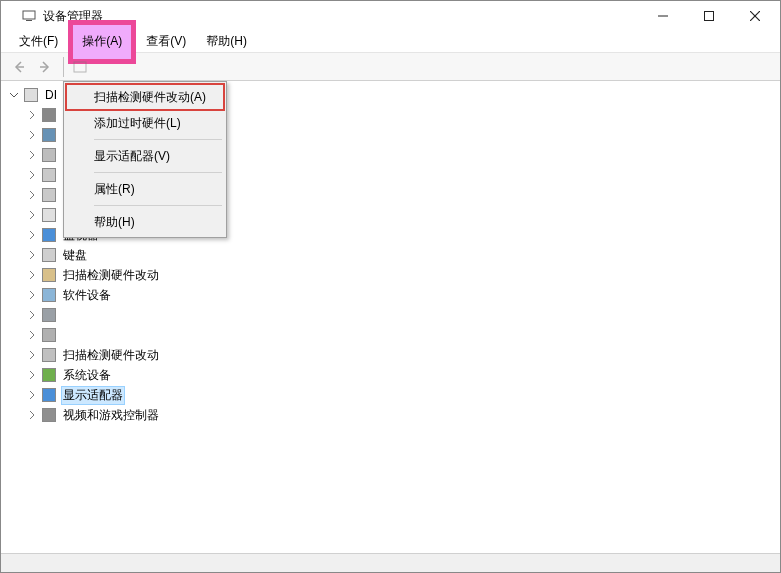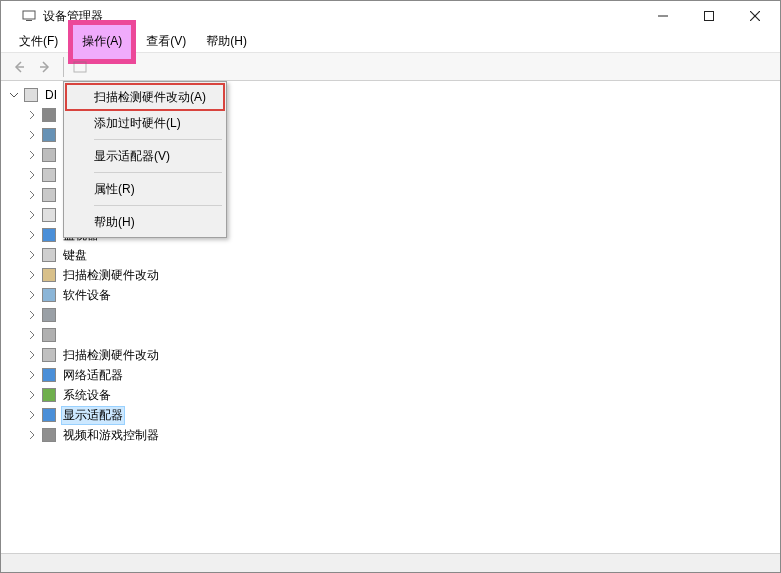--- a/index.html
+++ b/index.html
@@ -265,31 +265,20 @@
           </span>
           <span class="node-label">扫描检测硬件改动</span>
         </div>
         <div class="tree-row indent-1">
           <span class="expander">
             <svg width="10" height="10" viewBox="0 0 10 10">
               <path d="M3 1 L7 5 L3 9" fill="none" stroke="#777"></path>
             </svg>
           </span>
           <span class="node-icon">
-            <span class="ic ic-net"></span>
-          </span>
-          <span class="node-label">网络适配器</span>
-        </div>
-        <div class="tree-row indent-1">
-          <span class="expander">
-            <svg width="10" height="10" viewBox="0 0 10 10">
-              <path d="M3 1 L7 5 L3 9" fill="none" stroke="#777"></path>
-            </svg>
-          </span>
-          <span class="node-icon">
             <span class="ic ic-sys"></span>
           </span>
           <span class="node-label">系统设备</span>
         </div>
         <div class="tree-row indent-1">
           <span class="expander">
             <svg width="10" height="10" viewBox="0 0 10 10">
               <path d="M3 1 L7 5 L3 9" fill="none" stroke="#777"></path>
             </svg>
           </span>

